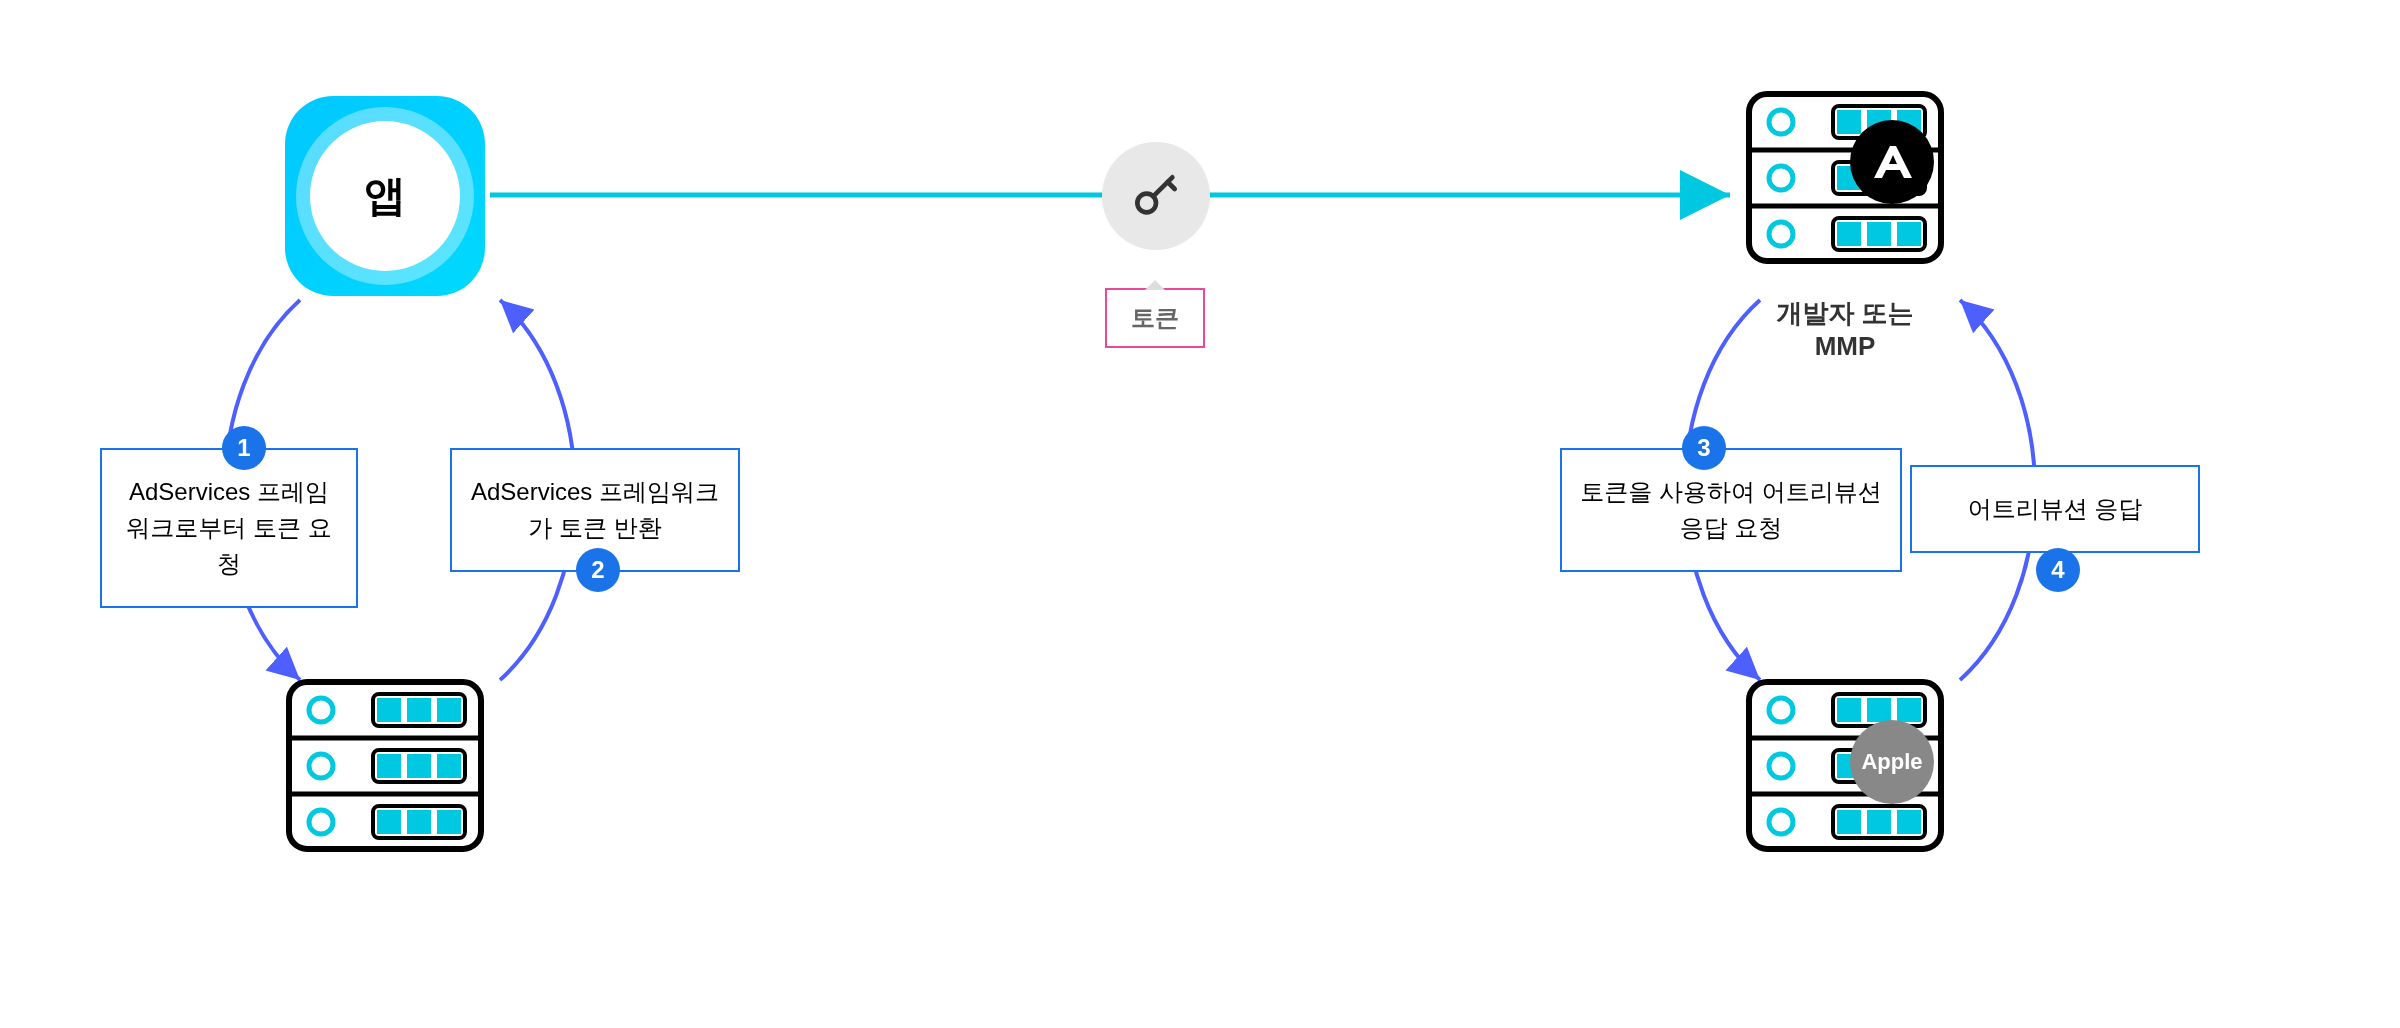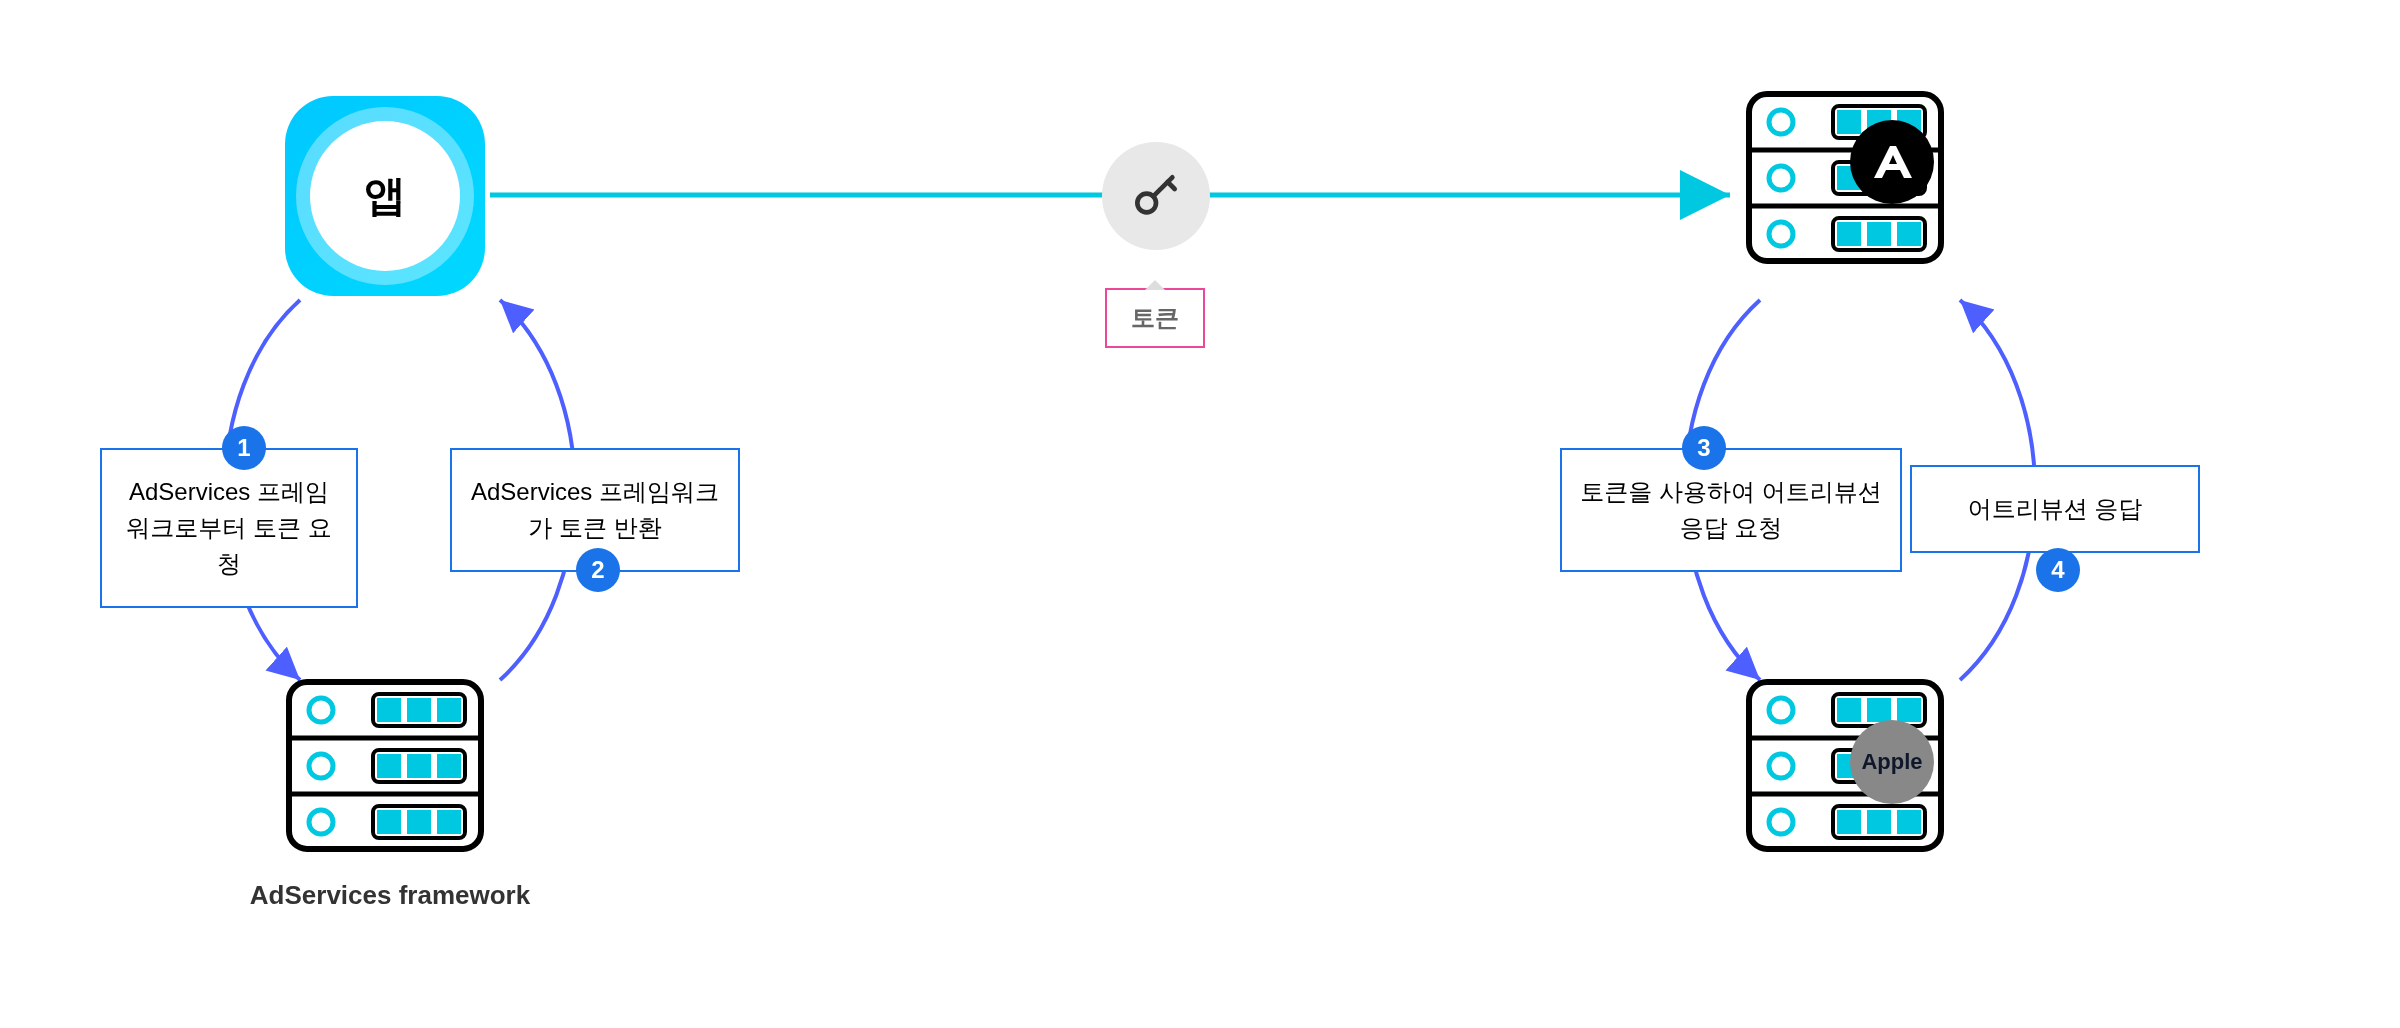--- a/index.html
+++ b/index.html
@@ -41,21 +41,21 @@
     .server-right-top { left: 1745px; top: 90px; }
     .server-right-bottom { left: 1745px; top: 678px; }
     
     
     .server-badge {
       position: absolute;
       width: 84px; height: 84px;
       border-radius: 50%;
       background: #000;
       display: flex; align-items: center; justify-content: center;
-      color: #0f172a;
+      color: #ffffff;
       z-index: 3;
     }
     .server-badge.adjust { left: 1850px; top: 120px; }
     .server-badge.apple { left: 1850px; top: 720px; background: #888; font-size: 22px; font-weight: 600; }
     
     
     .token-circle {
       position: absolute;
       left: 1102px; top: 142px;
       width: 108px; height: 108px;
@@ -263,15 +263,15 @@
 
   <div class="step-box box2">AdServices 프레임워크가 토큰 반환</div>
   <div class="step-badge badge2">2</div>
 
   <div class="step-box box3">토큰을 사용하여 어트리뷰션 응답 요청</div>
   <div class="step-badge badge3">3</div>
 
   <div class="step-box box4">어트리뷰션 응답</div>
   <div class="step-badge badge4">4</div>
 
-  <div class="server-label label-bottom-left">AdServices framework</div>
+  <div class="server-label label-top-right">개발자 또는 MMP</div>
 
 </div>
 
 </body></html>

